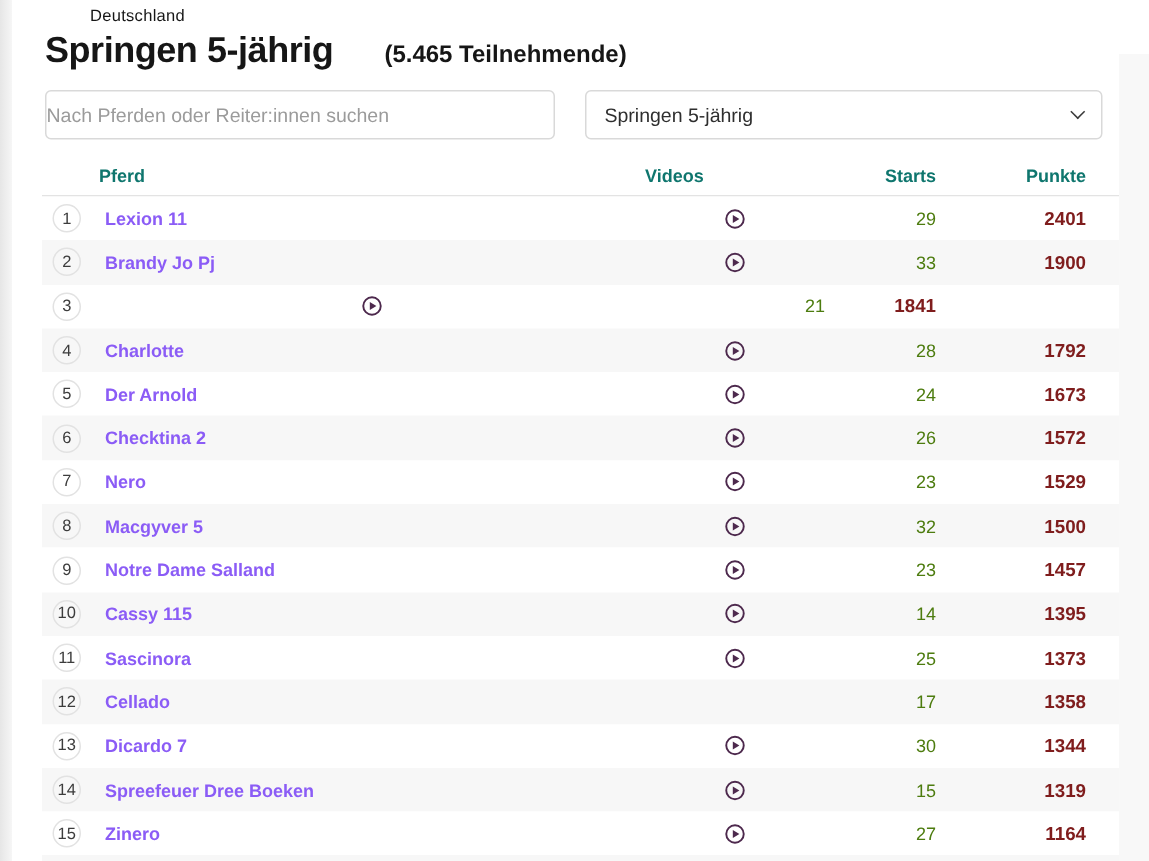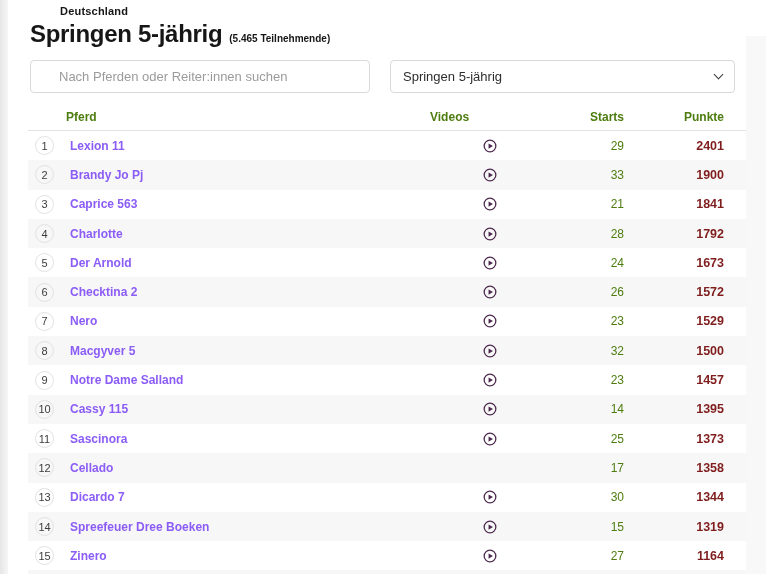--- a/index.html
+++ b/index.html
@@ -15,35 +15,35 @@
     background: linear-gradient(to right, #e6e6e6, #f6f6f6);
   }
   .edge-right {
     position: absolute; right: 0; top: 36px; width: 20px; height: 538px;
     background: #f8f8f8;
   }
   .content { margin-left: 28px; margin-right: 20px; position: relative; }
 
   .country {
     margin-top: 5px; margin-left: 2px;
-    font-size: 11px; font-weight: bold; color: #161616; letter-spacing: 0.2px; padding-left: 30px;
+    font-size: 11px; font-weight: normal; color: #161616; letter-spacing: 0.2px; padding-left: 30px;
   }
   .title-row {
     margin-top: 3px; margin-left: 2px;
     display: flex; align-items: baseline; gap: 7px;
   }
   .title { font-size: 24px; font-weight: bold; color: #161616; letter-spacing: -0.3px; }
-  .participants { font-size: 10px; font-weight: bold; color: #161616; }
+  .participants { font-size: 16px; font-weight: bold; color: #161616; margin-left: 27px; }
 
   .controls { margin-top: 12px; display: flex; align-items: center; }
   .search-box {
     margin-left: 2px; width: 340px; height: 33px;
     border: 1px solid #d9d9d9; border-radius: 4px;
     font-family: "Liberation Sans", sans-serif;
-    font-size: 13px; color: #333; padding: 0 28px; outline: none;
+    font-size: 13px; color: #333; padding: 0 0; outline: none;
     background: #fff;
   }
   .search-box::placeholder { color: #9b9b9b; }
   .controls .spacer { flex: 1; }
   .select-box {
     width: 345px; height: 33px; margin-right: 11px;
     border: 1px solid #d9d9d9; border-radius: 4px; background: #fff;
     display: flex; align-items: center; justify-content: space-between;
     padding: 0 12px; font-size: 13px; color: #2e2e2e; cursor: pointer;
   }
@@ -54,21 +54,21 @@
   }
 
   .table { margin-top: 11px; width: 718px; }
   .thead, .trow {
     display: grid;
     grid-template-columns: 31px 364px 120px 74px 100px;
     align-items: center;
     padding-left: 7px; padding-right: 22px;
   }
   .thead {
-    height: 27px; font-size: 12px; font-weight: bold; color: #4d7c0f;
+    height: 27px; font-size: 12px; font-weight: bold; color: #0f766e;
     border-bottom: 1px solid #e3e3e3;
   }
   .th-videos { text-align: left; }
   .th-starts, .th-punkte { text-align: right; }
 
   .trow { height: 29.3px; background: #ffffff; }
   .trow.alt { background: #f7f7f7; }
   .rank-badge {
     width: 19px; height: 19px; border-radius: 50%;
     border: 1px solid #e2e2e2; background: transparent;
@@ -148,21 +148,20 @@
               </svg>
             </button>
           </div>
           <div class="starts">33</div>
           <div class="points">1900</div>
         </div>
         <div class="trow">
           <div>
             <span class="rank-badge">3</span>
           </div>
-          <div class="horse">Caprice 563</div>
           <div class="videos-cell">
             <button class="play-btn">
               <svg width="14" height="14" viewBox="0 0 24 24">
                 <circle cx="12" cy="12" r="10" fill="none" stroke="#4d294d" stroke-width="2.2"></circle>
                 <polygon points="9.5,7.5 17,12 9.5,16.5" fill="#4d294d"></polygon>
               </svg>
             </button>
           </div>
           <div class="starts">21</div>
           <div class="points">1841</div>

